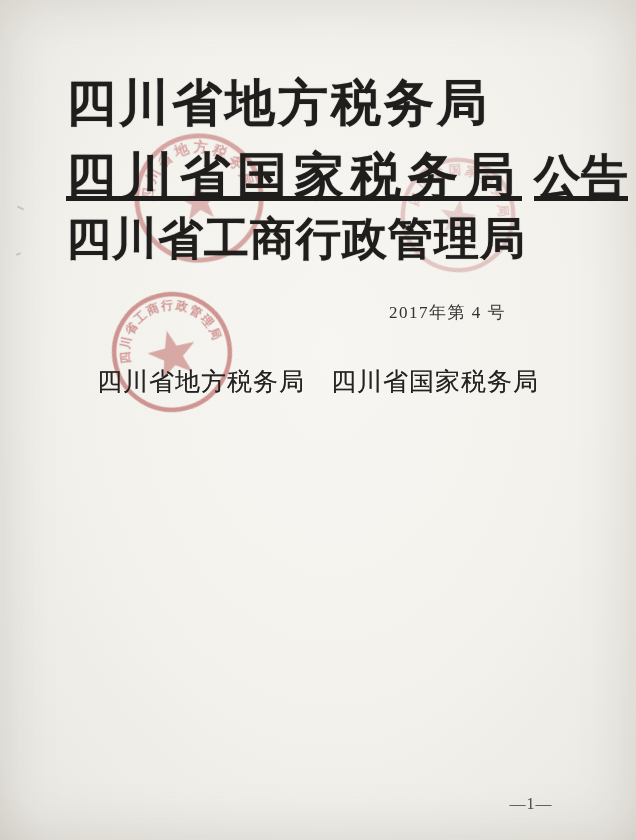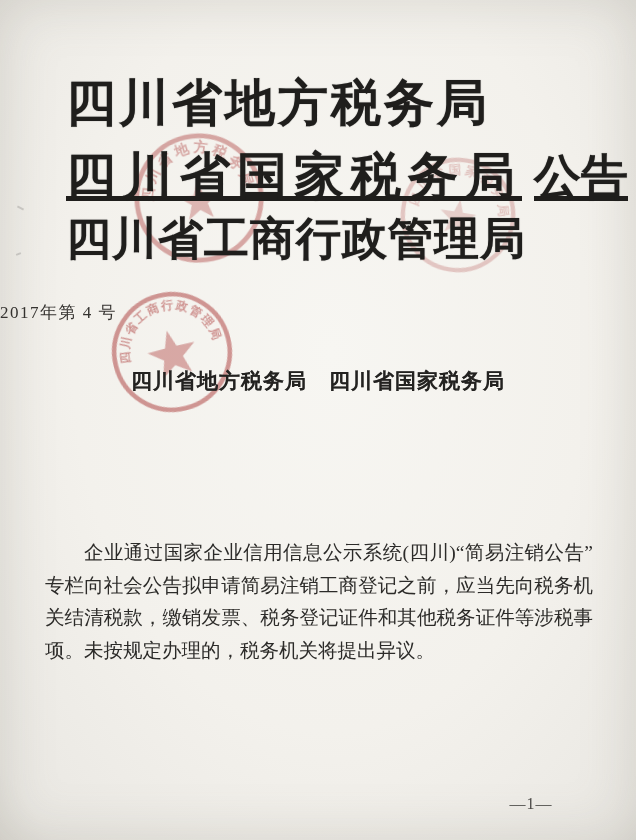--- a/index.html
+++ b/index.html
@@ -21,27 +21,27 @@
     font-weight:900;color:#1f1e1c;
     text-shadow:0 0 1px rgba(30,30,30,.55);
   }
   .title-line-1{top:70px;font-size:50px;letter-spacing:3px;}
   .title-line-2{top:143px;font-size:50px;text-decoration:underline;}
   .title-line-2 .main{letter-spacing:7px;}
   .title-line-2 .suffix{margin-left:12px;font-size:47px;letter-spacing:0;}
   .title-line-3{top:209px;font-size:45px;letter-spacing:1px;}
   
   .doc-number{
-    position:absolute;left:0;top:301px;width:506px;text-align:left;
+    position:absolute;left:0;top:301px;width:506px;text-align:right;
     font-size:17px;letter-spacing:1.5px;color:#34322f;
   }
   
   .subtitle{
     position:absolute;left:0;top:366px;width:636px;text-align:center;
-    font-weight:700;font-size:21px;line-height:31px;letter-spacing:1px;
+    font-weight:400;font-size:25px;line-height:31px;letter-spacing:1px;
     color:#232220;text-shadow:0 0 .6px rgba(30,30,30,.5);
   }
   
   .body-text{
     position:absolute;left:45px;top:537px;width:548px;
     font-size:19.5px;line-height:32.6px;text-align:justify;
     color:#2c2b29;
   }
   .body-text p{margin:0;text-indent:2em;}
   
@@ -114,21 +114,20 @@
     <span>四川省工商行政管理局</span>
   </div>
 
   <div class="doc-number">2017年第 4 号</div>
 
   <div class="subtitle">
     <div>四川省地方税务局　四川省国家税务局</div>
   </div>
 
   <div class="body-text">
-    <p>企业通过国家企业信用信息公示系统(四川)“简易注销公告” 专栏向社会公告拟申请简易注销工商登记之前，应当先向税务机关结清税款，缴销发票、税务登记证件和其他税务证件等涉税事项。未按规定办理的，税务机关将提出异议。</p>
   </div>
 
   <div class="page-number">—1—</div>
 
   <div class="speck speck-1"></div>
   <div class="speck speck-2"></div>
 
 </div>
 
 </body></html>

